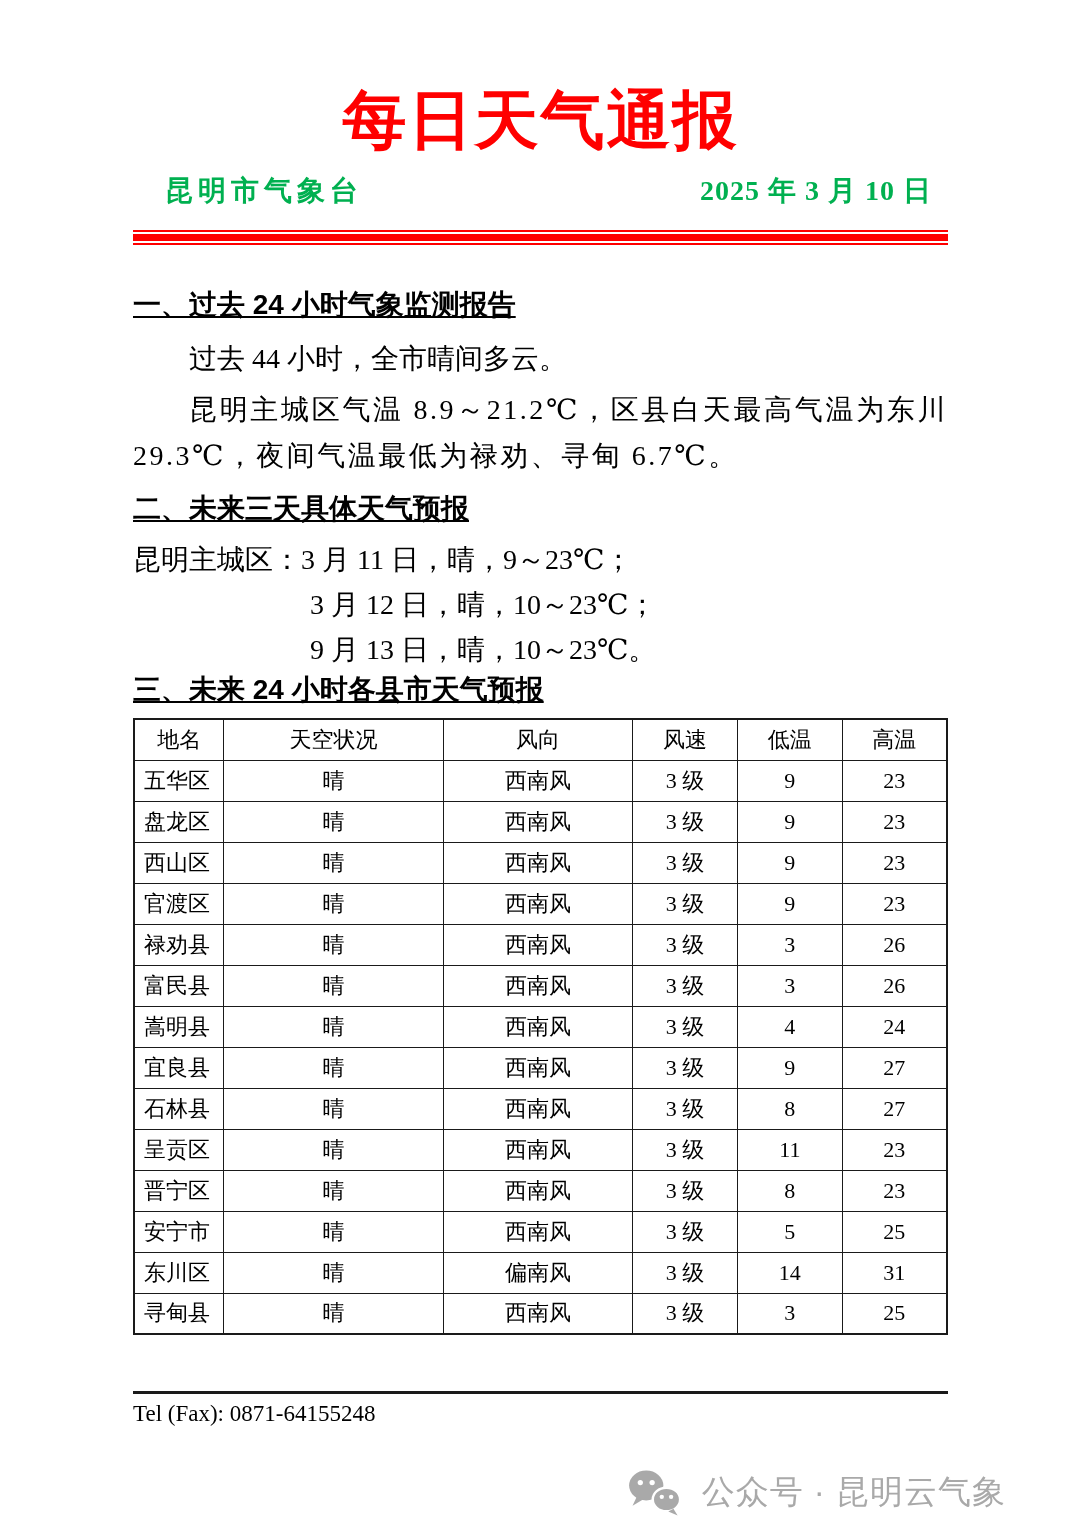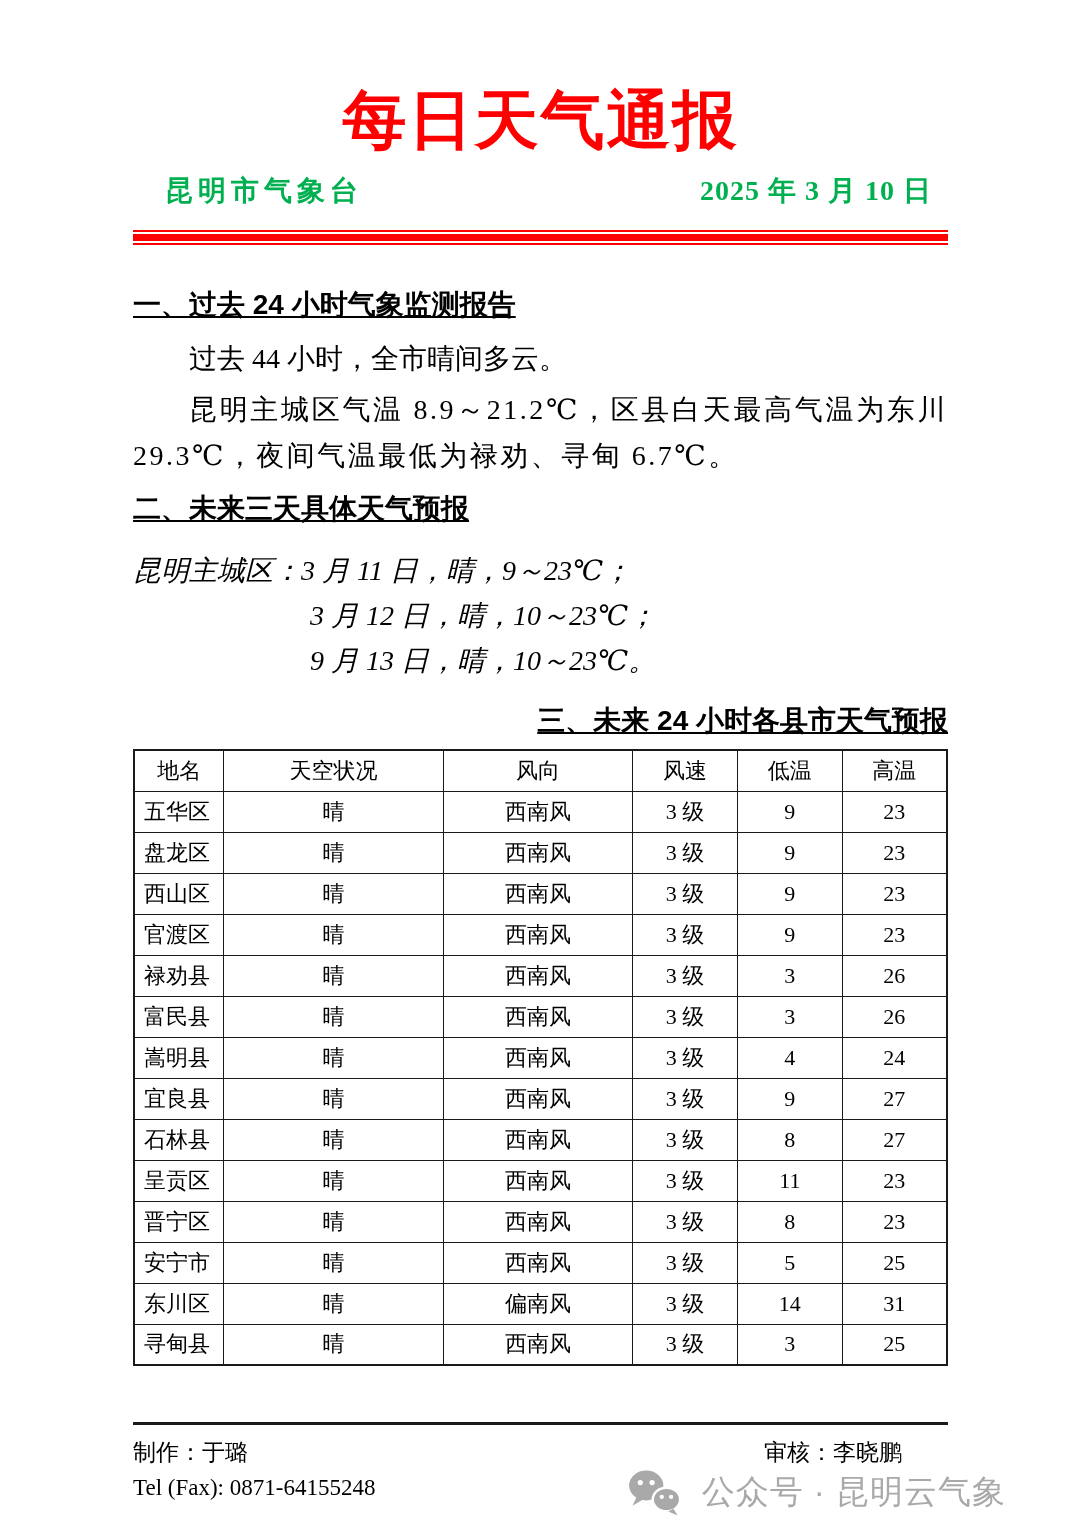--- a/index.html
+++ b/index.html
@@ -43,23 +43,23 @@
     font-weight: bold;
     font-size: 28px;
     line-height: 1.3;
     text-decoration: underline;
   }
   .s1-heading { margin-top: 42px; }
   .para { font-size: 28px; line-height: 40px; text-indent: 2em; }
   .p1 { margin-top: 16px; }
   .p2 { margin-top: 8px; line-height: 46px; letter-spacing: 2.5px; text-align: justify; }
   .s2-heading { margin-top: 12px; }
-  .forecast { font-size: 28px; line-height: 45px; margin-top: 20px; font-style: italic; }
+  .forecast { font-size: 28px; line-height: 45px; margin-top: 9px; }
   .forecast-line.indent { padding-left: 177px; }
-  .s3-heading { margin-top: 20px; text-align: right; }
+  .s3-heading { margin-top: 0; }
 
   .forecast-table {
     border-collapse: collapse;
     margin-top: 10px;
     width: 815px;
     font-size: 22px;
     border: 2px solid #1a1a1a;
   }
   .forecast-table th, .forecast-table td {
     border: 1px solid #1a1a1a;
@@ -267,24 +267,20 @@
     <td>晴</td>
     <td>西南风</td>
     <td>3 级</td>
     <td>3</td>
     <td>25</td>
   </tr>
 </tbody>
     </table>
 
     <div class="footer-rule"></div>
-    <div class="footer-row">
-      <span>制作：于璐</span>
-      <span>审核：李晓鹏</span>
-    </div>
     <div class="tel-line">Tel (Fax): 0871-64155248</div>
 
   </div>
 
   <div class="watermark">
     <svg class="wechat-icon" width="56" height="47" viewBox="0 0 36 30" aria-hidden="true">
       <g fill="currentColor">
         <ellipse cx="13" cy="10.5" rx="11" ry="9.6"></ellipse>
         <path d="M7 17.5 L4.2 23.5 L11.5 19.2 Z"></path>
       </g>

